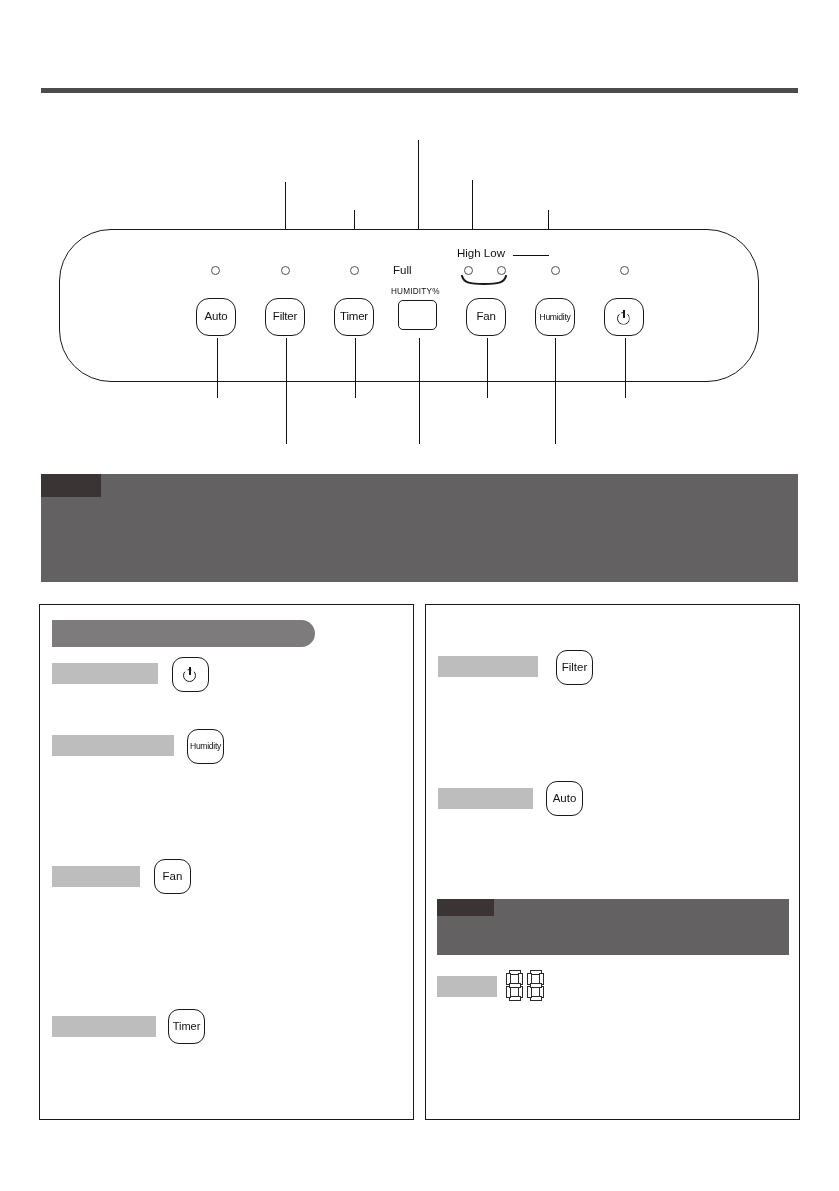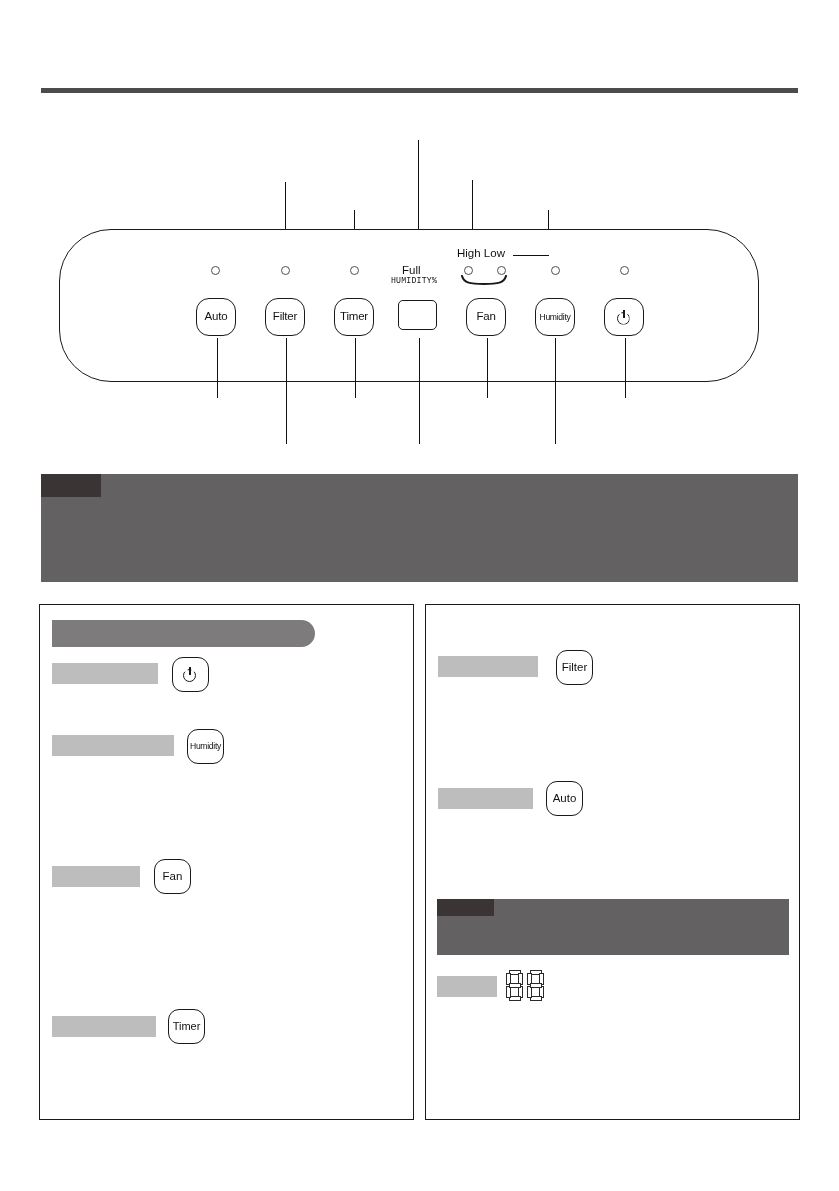--- a/index.html
+++ b/index.html
@@ -243,22 +243,22 @@
   <div class="led" style="left:350px; top:156px;"></div>
   <div class="led" style="left:464px; top:156px;"></div>
   <div class="led" style="left:497px; top:156px;"></div>
   <div class="led" style="left:551px; top:156px;"></div>
   <div class="led" style="left:620px; top:156px;"></div>
 
   <svg class="brace" width="52" height="12" viewBox="0 0 52 12" style="left:458px; top:165px;">
     <path d="M4 1 C 6 8, 12 9, 26 9 C 40 9, 46 8, 48 1" fill="none" stroke="#1a1a1a" stroke-width="2.1" stroke-linecap="round"></path>
   </svg>
 
-  <div class="panel-text" style="left:402px; top:155px;text-align:center;">Full</div>
-  <div class="panel-text small" style="left:391px; top:167px;font-family:Liberation Mono, monospace;">HUMIDITY%</div>
+  <div class="panel-text" style="left:393px; top:155px;text-align:center;">Full</div>
+  <div class="panel-text small" style="left:391px; top:178px;">HUMIDITY%</div>
 
   <div class="display-window" style="left:398px; top:190px;"></div>
 
   <div class="pbtn" style="left:196px; top:188px;">
     <span>Auto</span>
   </div>
   <div class="pbtn" style="left:265px; top:188px;">
     <span>Filter</span>
   </div>
   <div class="pbtn" style="left:334px; top:188px;">

